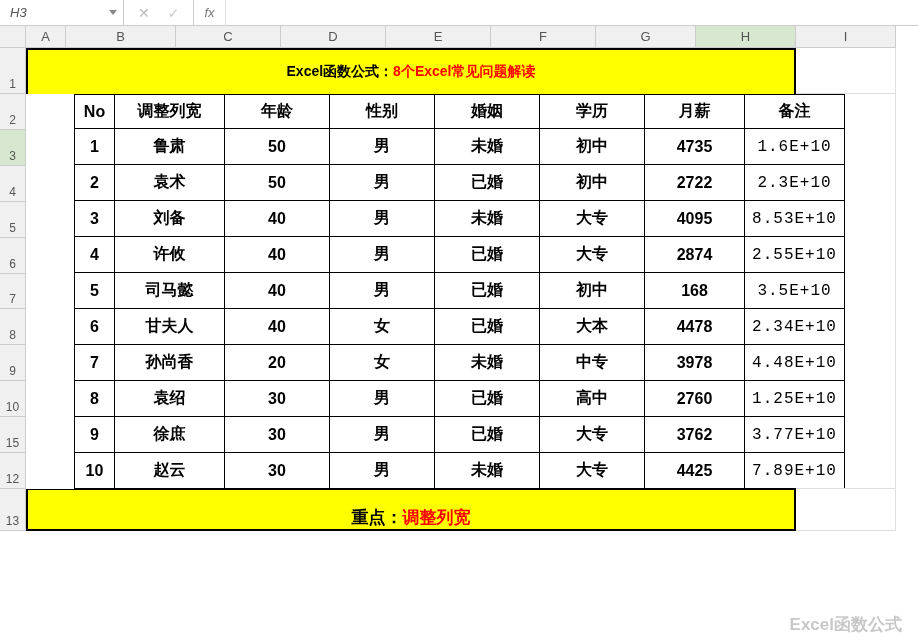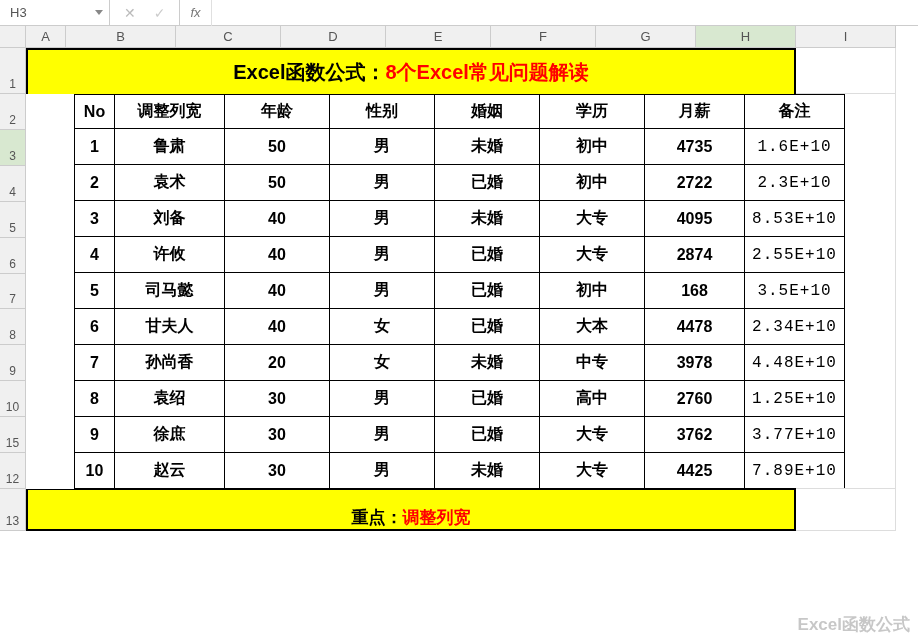--- a/index.html
+++ b/index.html
@@ -15,25 +15,26 @@
     .formula-bar {
       display: flex;
       align-items: center;
       height: 26px;
       border-bottom: 1px solid #ccc;
       background: #fff;
     }
     .name-box {
       display: flex;
       align-items: center;
-      width: 110px;
+      width: 124px;
       height: 100%;
       padding: 0 6px 0 10px;
       border-right: 1px solid #ccc;
       justify-content: space-between;
+      font-style: italic;
     }
     .name-box-text { color: #555; }
     .name-box-arrow {
       width: 0; height: 0;
       border-left: 4px solid transparent;
       border-right: 4px solid transparent;
       border-top: 5px solid #888;
     }
     .fx-btns {
       display: flex;
@@ -87,21 +88,21 @@
     }
     .title-banner {
       grid-column: 2 / 10;
       grid-row: 2;
       background: #ffff00;
       height: 46px;
       display: flex;
       align-items: center;
       justify-content: center;
       font-weight: bold;
-      font-size: 20px;
+      font-size: 14px;
       border: 2px solid #000;
       border-bottom: none;
     }
     .title-banner .black { color: #000; }
     .title-banner .red { color: #ff0000; }
     .data-table-wrap {
       grid-column: 2 / 10;
       grid-row: 3 / 14;
       padding-left: 48px;
     }
@@ -148,21 +149,21 @@
       border-top: 1.5px solid #000;
     }
     .footer-banner .black { color: #000; }
     .footer-banner .red { color: #ff0000; }
     .empty-cell {
       border-right: 1px solid #ddd;
       border-bottom: 1px solid #ddd;
     }
     .watermark {
       position: absolute;
-      right: 8px;
+      right: 16px;
       bottom: 6px;
       color: #aaa;
       font-size: 17px;
       font-weight: bold;
       opacity: 0.65;
     }
     .selected-col-hdr { background: #d8e8d0; }
     .selected-row-hdr { background: #d8e8d0; }
   </style>
 </head>

